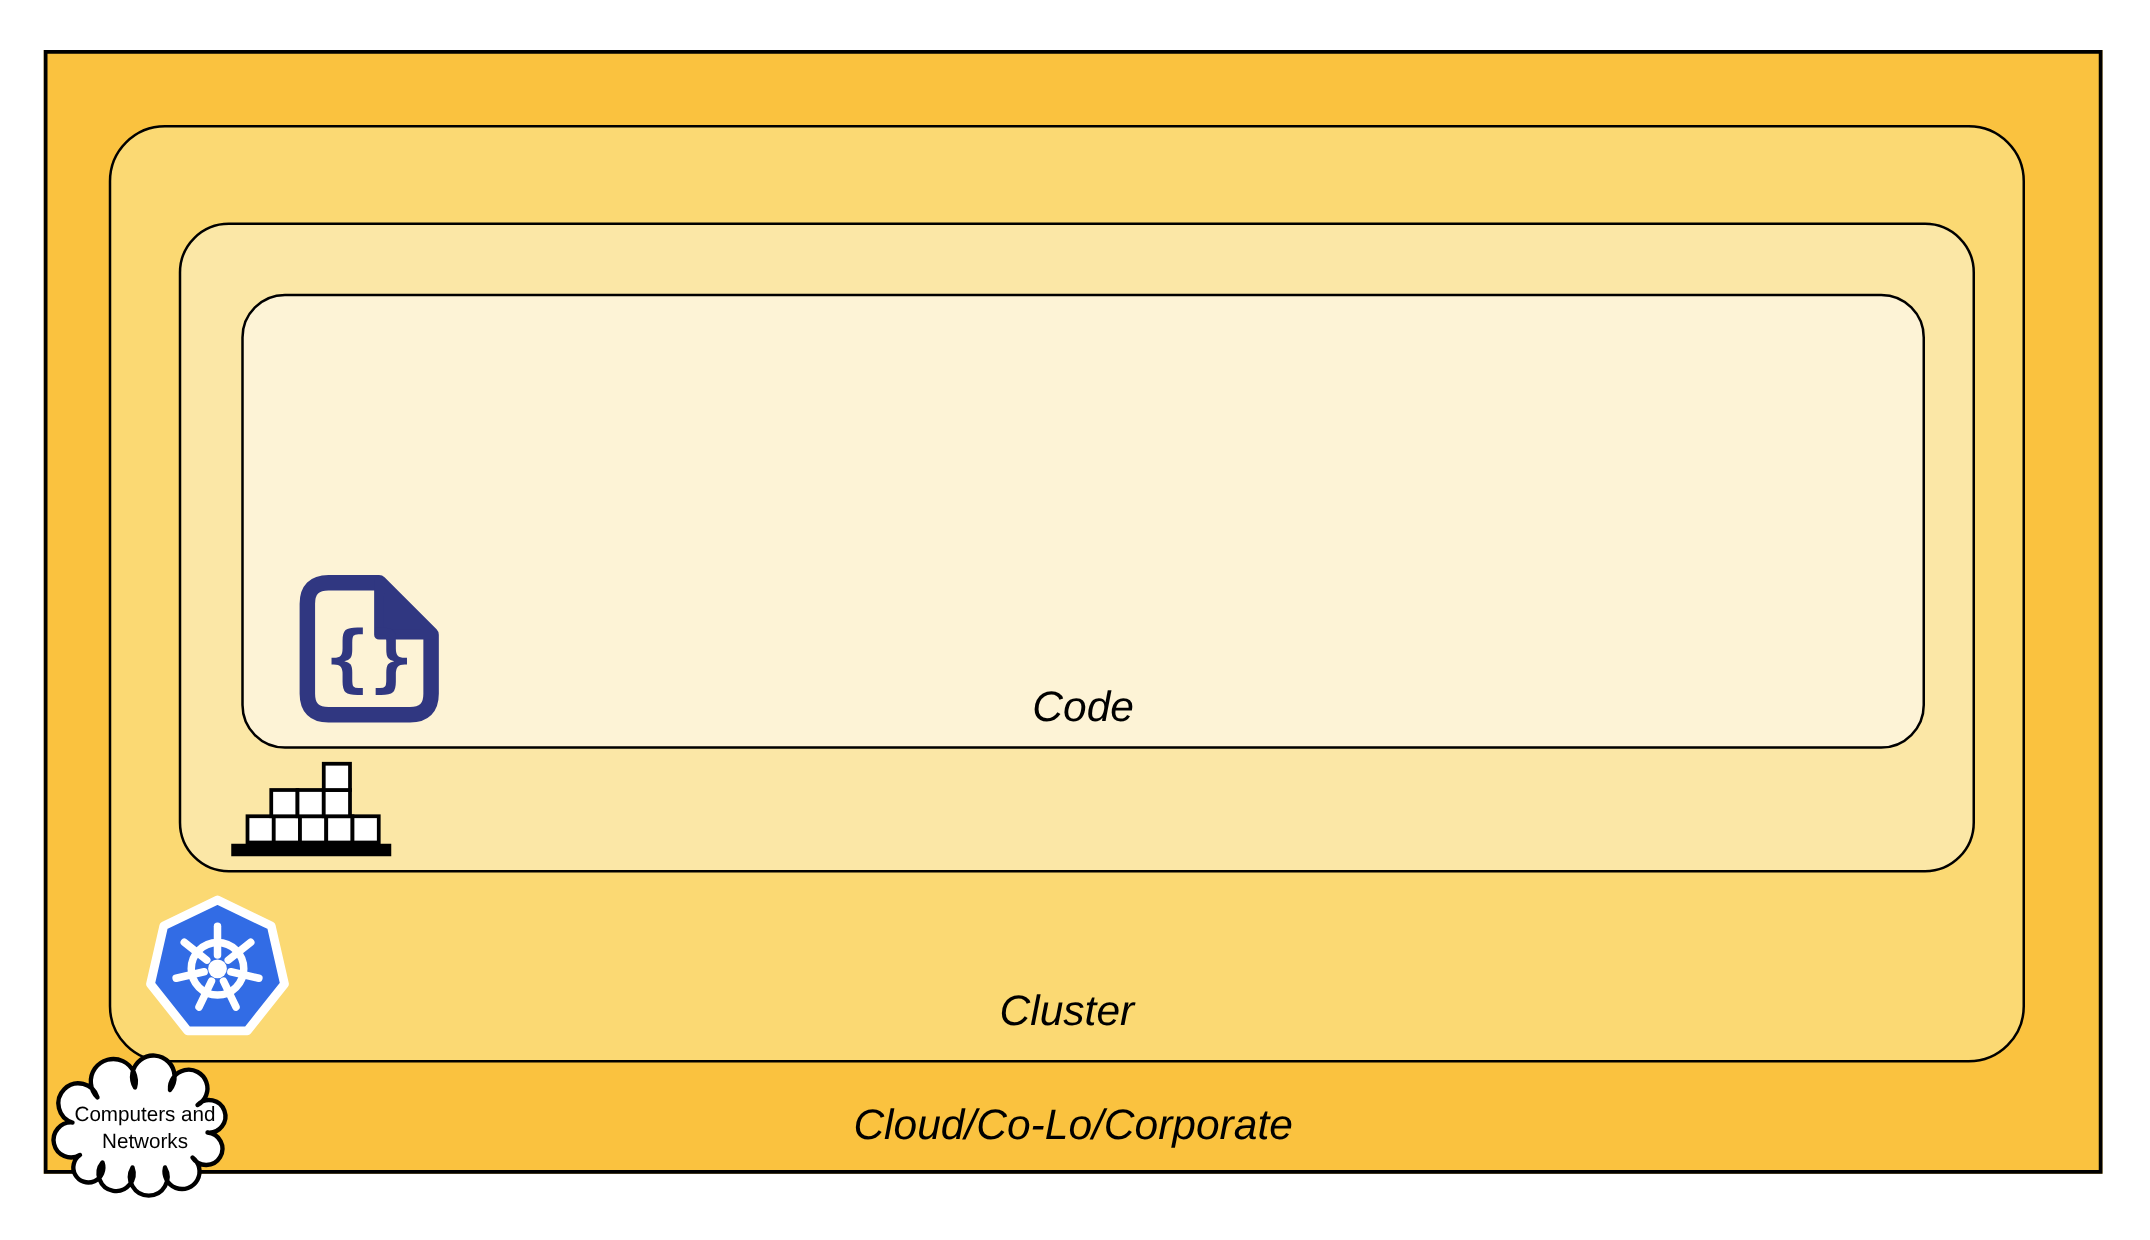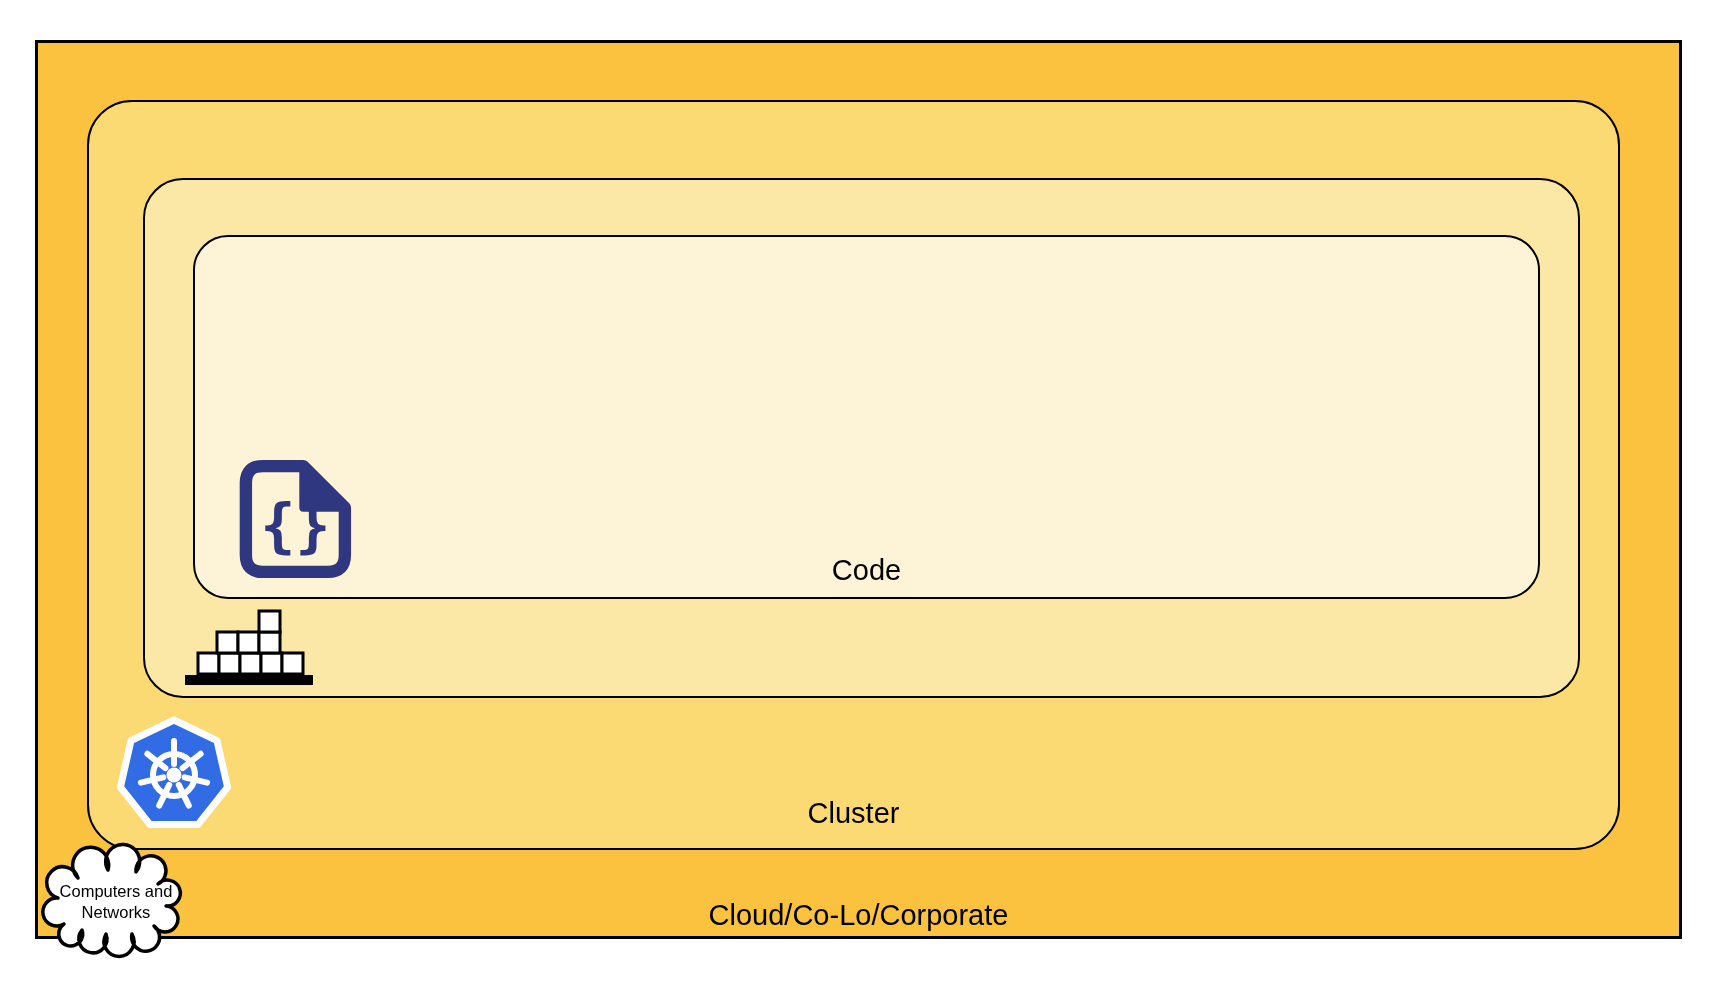--- a/index.html
+++ b/index.html
@@ -8,26 +8,26 @@
     font-family:"Liberation Sans", sans-serif; color:#000; overflow:hidden;
   }
   .box { position:absolute; box-sizing:border-box; border:2px solid #000; }
   .box-datacenter { left:35px; top:40px; width:1647px; height:899px; border-width:3px; border-radius:0; }
   .box-cluster   { left:49px; top:57px;  width:1533px; height:750px; border-radius:45px; }
   .box-container { left:54px; top:76px;  width:1437px; height:520px; border-radius:40px; }
   .box-code      { left:48px; top:55px;  width:1347px; height:364px; border-radius:35px; }
 
   .layer-label {
     position:absolute; left:0; right:0; text-align:center;
-    font-size:29px; line-height:1.05; color:#000; white-space:nowrap;
+    font-size:34px; line-height:1.05; color:#000; white-space:nowrap;font-style:italic;
   }
   .label-code      { bottom:12px; }
   .label-container { bottom:10px; }
   .label-cluster   { bottom:20px;  }
-  .label-dc        { bottom:1px; line-height:39px; }
+  .label-dc        { bottom:16px; line-height:39px; }
 
   .icon { position:absolute; display:block; }
   .icon svg { display:block; overflow:visible; }
   .icon-code      { left:43px; top:221px; width:117px; height:122px; }
   .icon-container { left:40px; top:429px; width:130px; height:77px; }
   .icon-k8s       { left:26px; top:610px; width:118px; height:126px; }
   .icon-cloud     { left:2px;  top:807px; width:150px; height:97px; }
 
   .cloud-text { font-family:"Liberation Sans", sans-serif; font-size:16.5px; fill:#000; }
   .brace-text { font-family:"DejaVu Sans Mono", monospace; font-weight:bold; }

